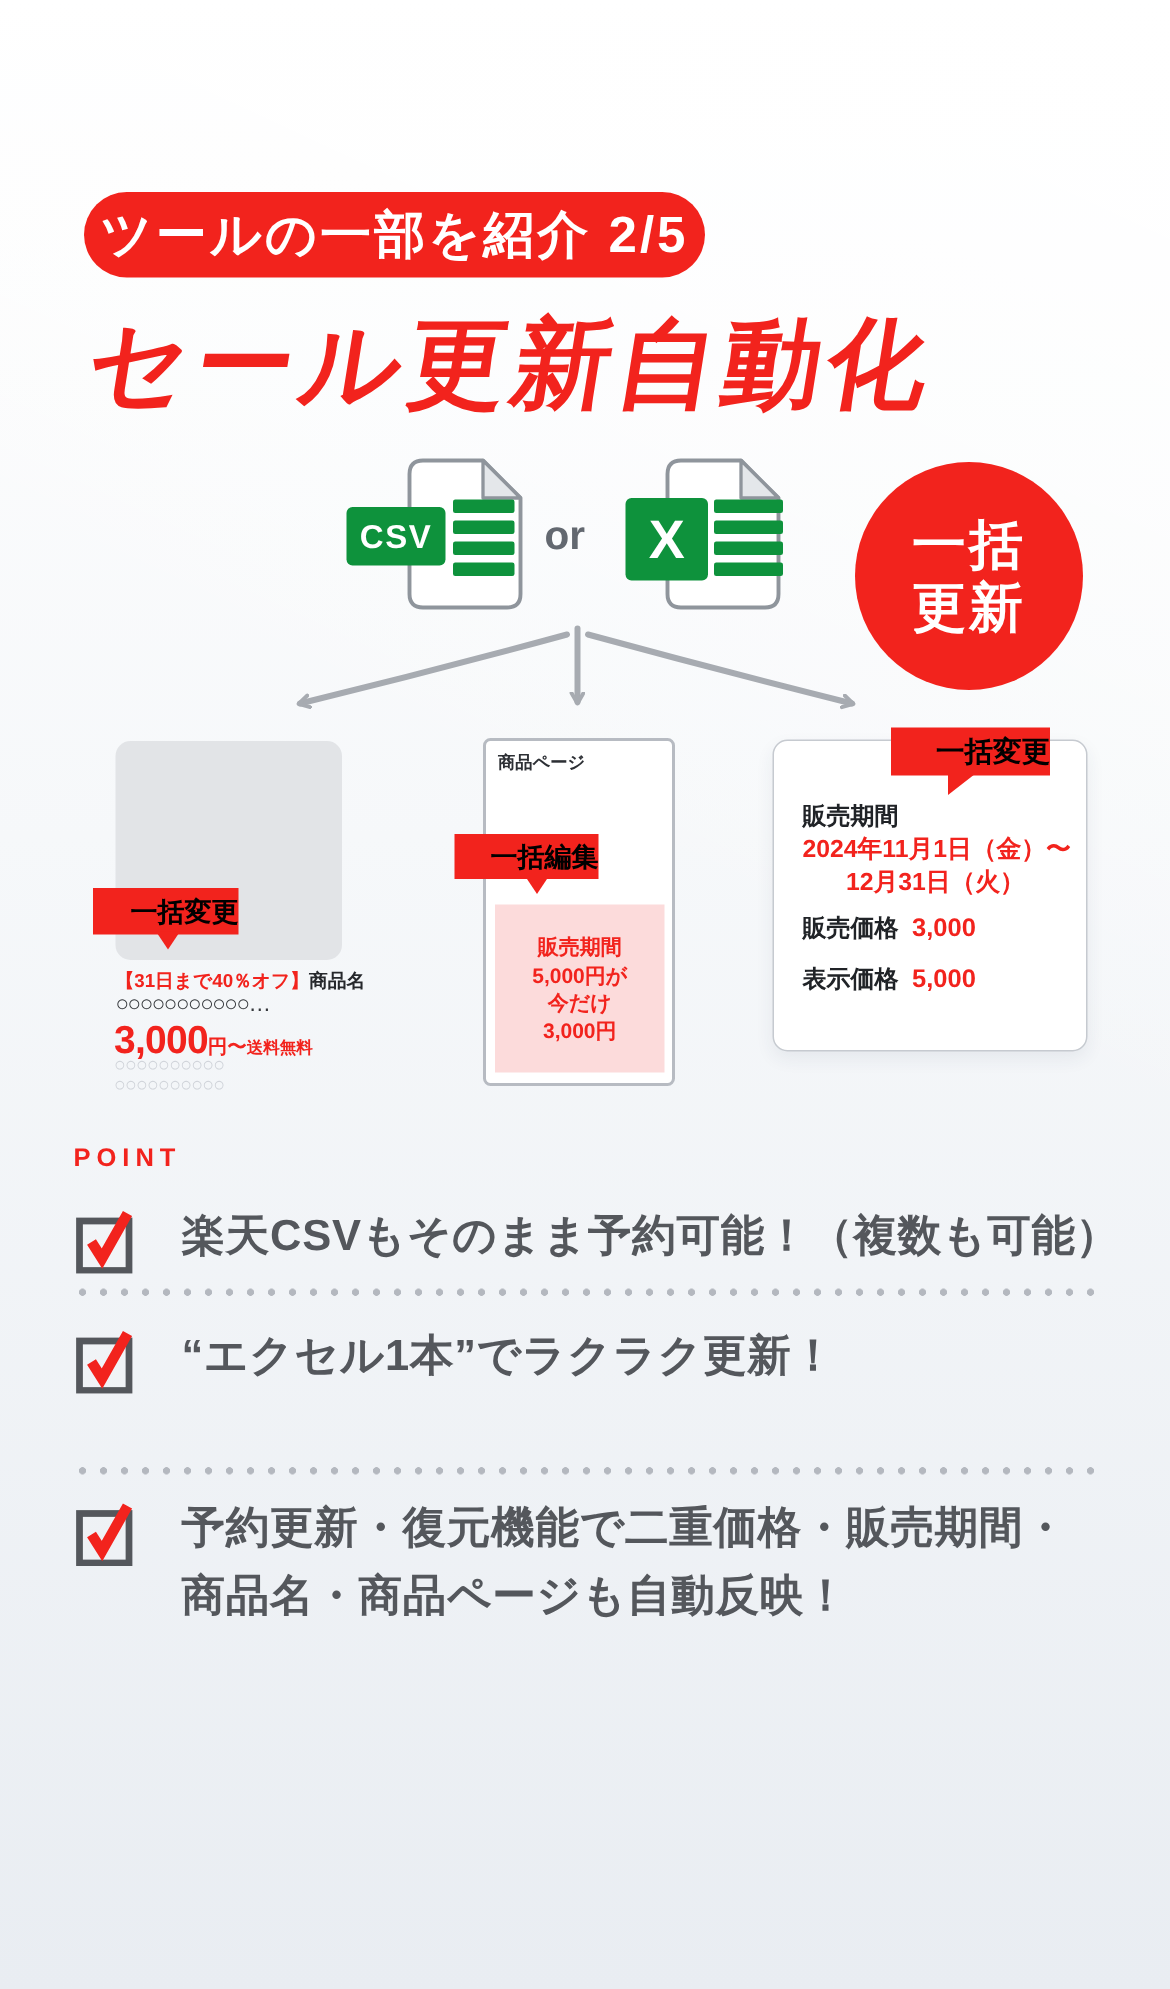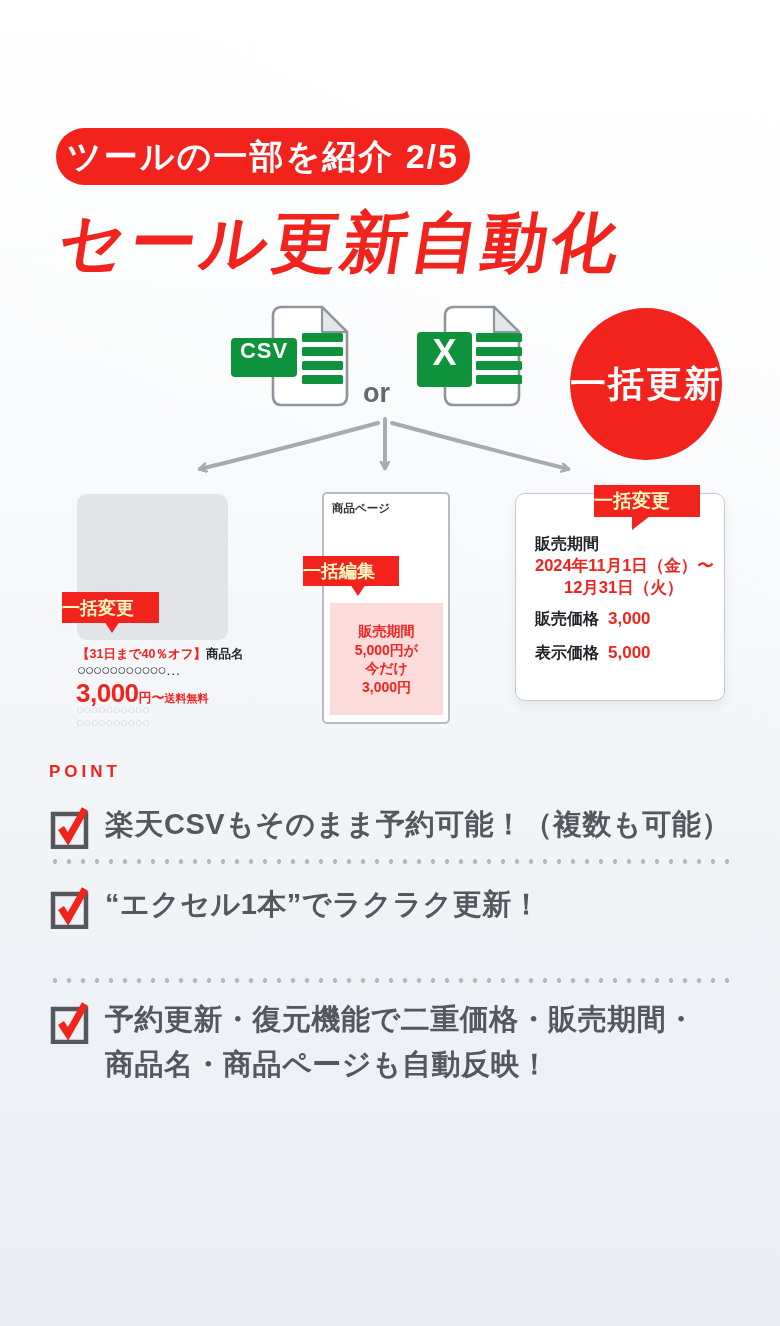--- a/index.html
+++ b/index.html
@@ -29,41 +29,41 @@
     display:flex;align-items:center;justify-content:center;letter-spacing:2px;
   }
   .hdr-title{
     left:52px;top:198px;color:var(--accent-red);font-size:66px;font-weight:900;
     letter-spacing:4px;transform:skewX(-9deg);transform-origin:left bottom;white-space:nowrap;
   }
   .csv-page{left:268px;top:302px;}
   .xls-page{left:440px;top:302px;}
   .green-box{
     background:var(--excel-green);color:#fff;font-weight:800;border-radius:4px;
-    display:flex;align-items:flex-start;justify-content:center;
+    display:flex;align-items:center;justify-content:center;
   }
   .csv-label{left:231px;top:338px;width:66px;height:39px;font-size:22px;letter-spacing:1px;}
   .x-label{left:417px;top:332px;width:55px;height:55px;font-size:36px;}
   .bar{background:var(--excel-green);border-radius:1.5px;height:9px;}
-  .or-label{left:363px;top:342px;font-size:27px;font-weight:800;color:#636870;margin-top:36px;}
+  .or-label{left:363px;top:342px;font-size:27px;font-weight:800;color:#636870;}
 
   .bulk-circle{
     left:570px;top:308px;width:152px;height:152px;border-radius:50%;
-    background:var(--accent-red);color:#fff;display:flex;flex-direction:row;
+    background:var(--accent-red);color:#fff;display:flex;flex-direction:column;
     align-items:center;justify-content:center;font-size:36px;font-weight:800;
     line-height:1.16;letter-spacing:2px;
   }
 
   
   .arrows{left:0;top:0;pointer-events:none;}
 
   
   .tag{
-    background:var(--accent-red);color:#fef9c3;font-weight:800;
-    display:flex;align-items:center;justify-content:flex-start;white-space:nowrap;
+    background:var(--accent-red);color:#000000;font-weight:800;
+    display:flex;align-items:center;justify-content:flex-end;white-space:nowrap;
   }
   .tag .tail{
     position:absolute;bottom:-10px;width:0;height:0;
     border-left:8px solid transparent;border-right:8px solid transparent;
     border-top:12px solid var(--accent-red);
   }
   .tag1{left:62px;top:592px;width:97px;height:31px;font-size:18px;}
   .tag1 .tail{left:42px;}
   .tag2{left:303px;top:556px;width:96px;height:30px;font-size:18px;}
   .tag2 .tail{left:47px;}
@@ -104,21 +104,21 @@
   .d-period-label{left:535px;top:534px;}
   .d-period-1{left:535px;top:555px;font-size:16.5px;}
   .d-period-2{left:535px;top:577px;font-size:16.5px;margin-left:29px;}
   .d-row{display:flex;align-items:baseline;gap:9px;}
   .d-sale{left:535px;top:609px;}
   .d-display{left:535px;top:643px;}
   .d-row .d-red{font-size:17px;}
 
   
   .point-heading{left:49px;top:762px;color:var(--accent-red);font-size:17px;font-weight:900;letter-spacing:4px;}
-  .point-item{display:flex;gap:16px;align-items:flex-start;}
+  .point-item{display:flex;gap:32px;align-items:flex-start;}
   .pi-1{left:49px;top:802px;}
   .pi-2{left:49px;top:882px;}
   .pi-3{left:49px;top:997px;}
   .pt-text{font-size:29px;font-weight:800;color:var(--point-text);line-height:45px;letter-spacing:0.5px;}
   .pt-line{display:block;white-space:nowrap;}
   .pt-line:empty{display:none;}
   .check-icon{flex:0 0 auto;margin-top:1px;}
   .divider{
     left:48px;width:685px;height:5px;
     background-image:radial-gradient(circle,#b4b8bf 2.2px,rgba(0,0,0,0) 2.6px);

